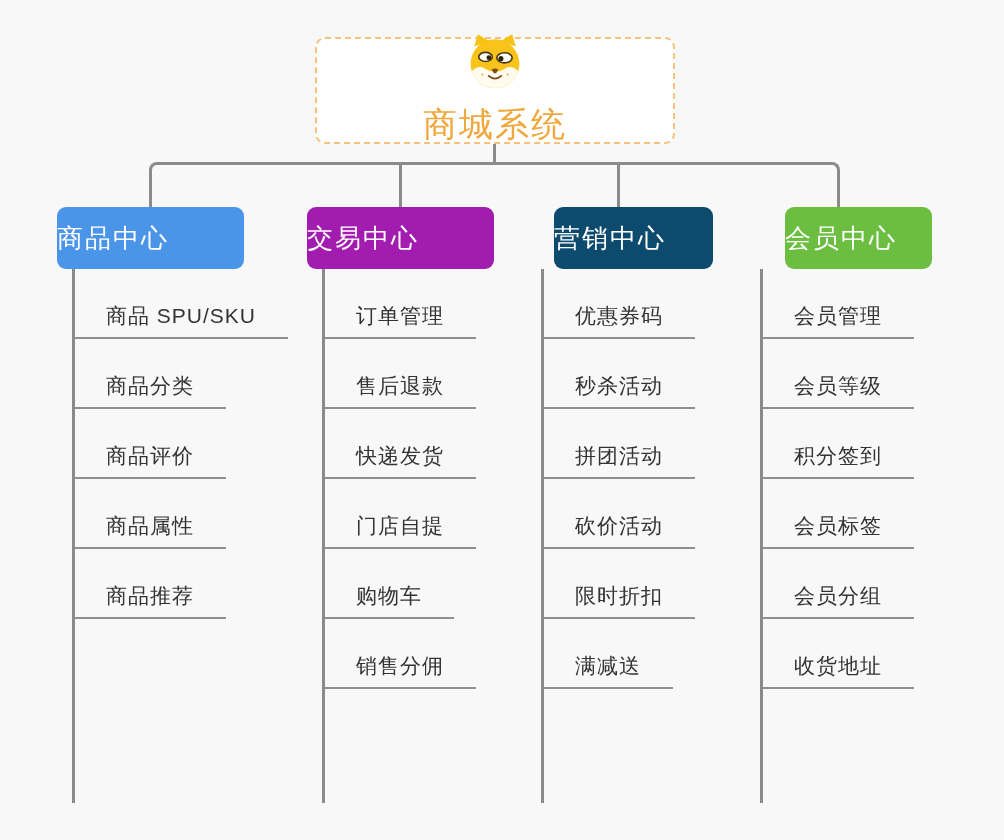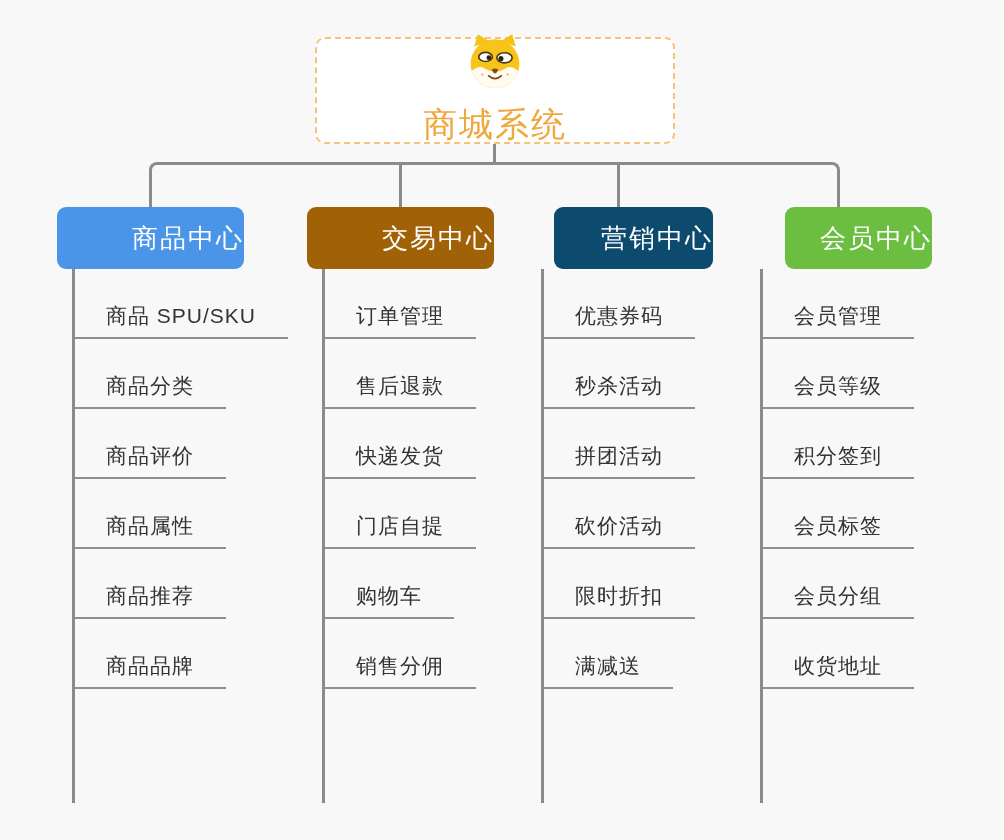--- a/index.html
+++ b/index.html
@@ -30,21 +30,21 @@
 
   
   .branch { position:absolute; top:207px; width:187px; }
   .branch-0 { left:57px; }
   .branch-1 { left:307px; }
   .branch-2 { left:526px; }
   .branch-3 { left:745px; }
 
   .branch-box {
     height:62px; border-radius:9px;
-    display:flex; align-items:center; justify-content:flex-end;
+    display:flex; align-items:center; justify-content:flex-start;
     color:#ffffff; font-size:26px; letter-spacing:2px; white-space:nowrap;
   }
 
   .branch-items { position:relative; }
   .trunk { position:absolute; left:15px; top:0; width:3px; height:534px; background:#8b8b8b; }
 
   .item { height:70px; display:flex; align-items:flex-end; }
   .item:first-child { height:87px; }
   .item-label {
     display:inline-block; margin-left:15px;
@@ -100,28 +100,25 @@
         </div>
       <div class="item">
           <span class="item-label">商品评价</span>
         </div>
       <div class="item">
           <span class="item-label">商品属性</span>
         </div>
       <div class="item">
           <span class="item-label">商品推荐</span>
         </div>
-      <div class="item">
-          <span class="item-label">商品品牌</span>
-        </div>
     </div>
   </div>
 
   <div class="branch branch-1">
-    <div class="branch-box" style="background: #a16207; padding-left: 40px;">
+    <div class="branch-box" style="background: #a21caf;">
       <span>交易中心</span>
     </div>
     <div class="branch-items">
       <div class="trunk" style="background: rgb(139, 139, 139);"></div>
       <div class="item">
           <span class="item-label">订单管理</span>
         </div>
       <div class="item">
           <span class="item-label">售后退款</span>
         </div>

